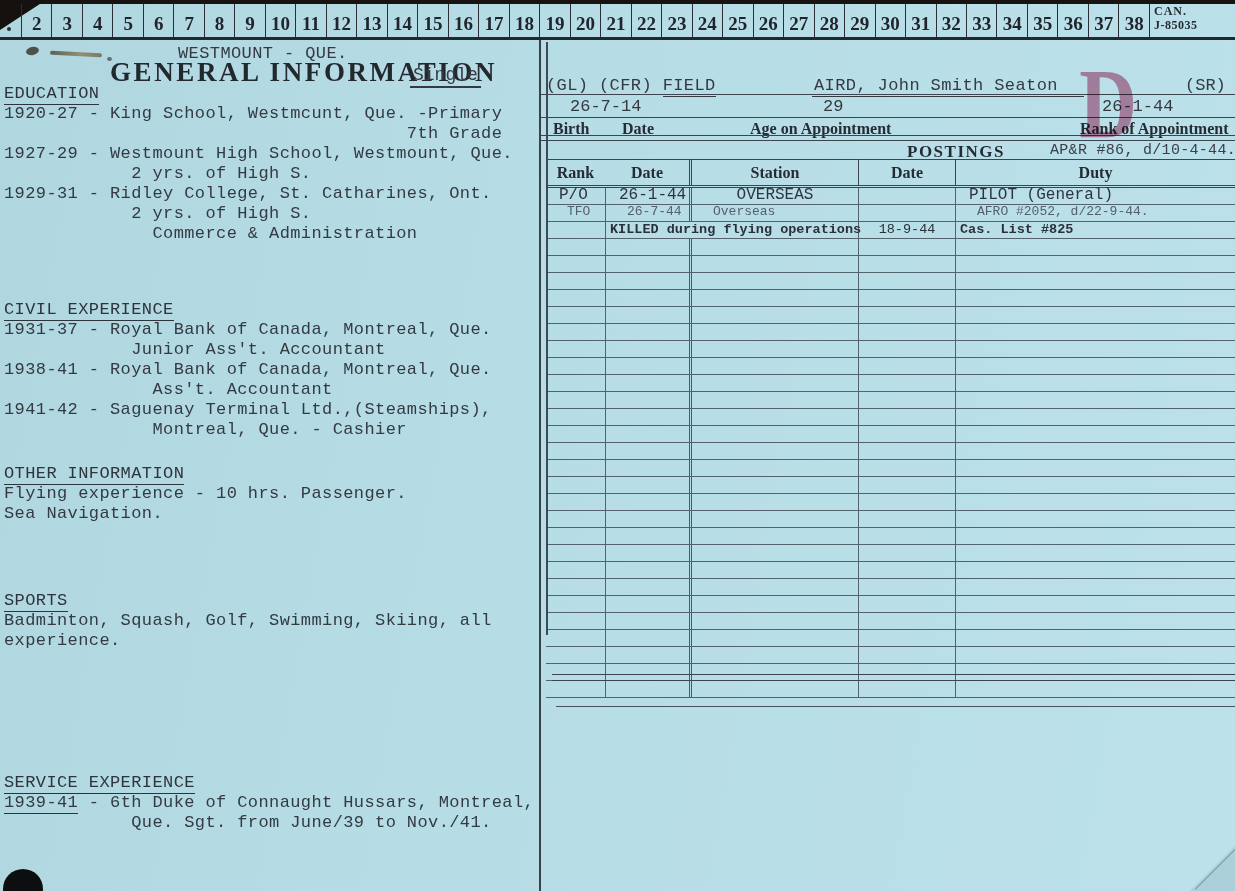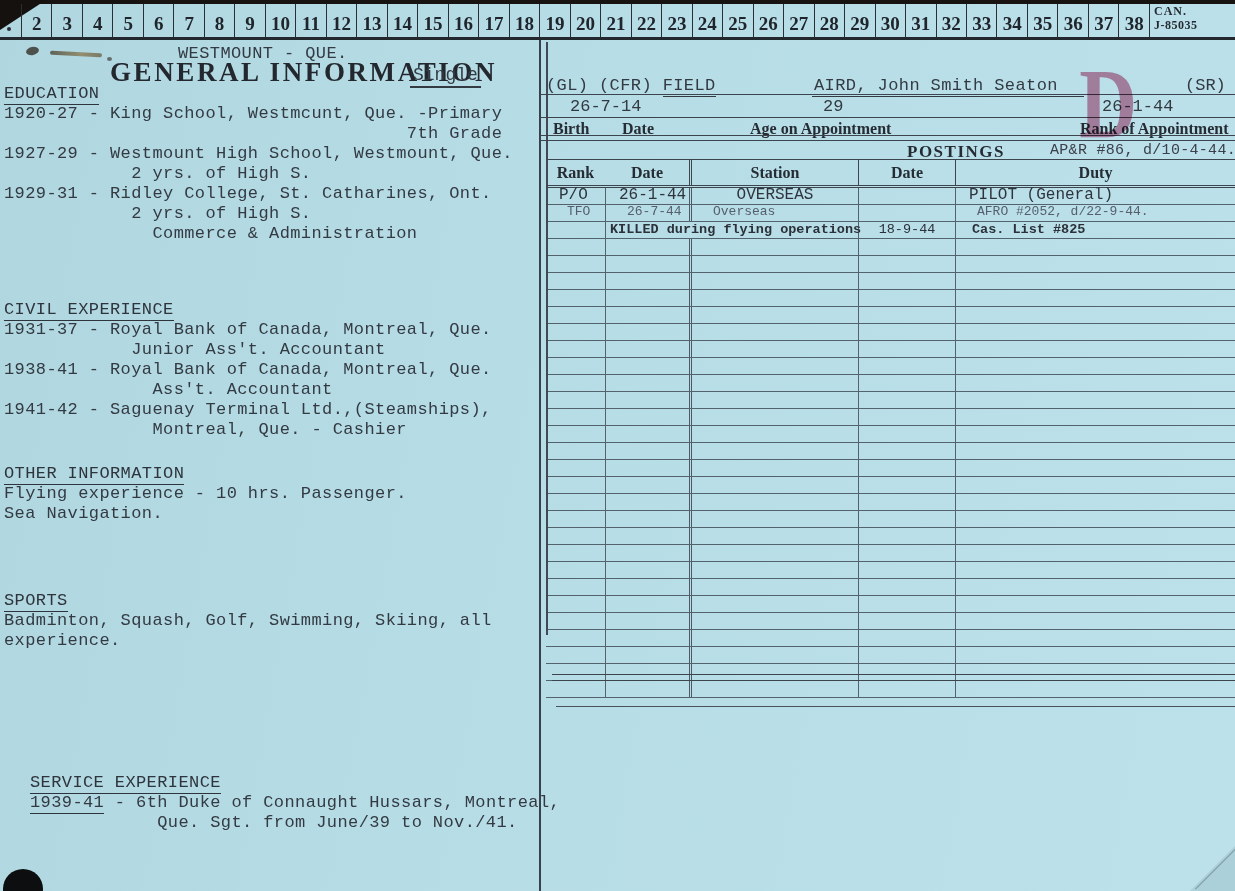--- a/index.html
+++ b/index.html
@@ -51,21 +51,21 @@
   .mono{font-family:"Liberation Mono",monospace;color:#333a42;}
   .left-col{position:absolute;left:0;top:40px;width:540px;height:851px;}
   .location{position:absolute;left:178px;top:4px;font-size:17px;letter-spacing:.4px;}
   .title{position:absolute;left:110px;top:17px;font-family:"Liberation Serif",serif;font-weight:700;
     font-size:27px;letter-spacing:2.6px;color:#23282f;}
   .single{position:absolute;left:410px;top:25px;font-size:18px;border-bottom:2px solid #333a42;padding:0 3px 1px 3px;}
   .section{position:absolute;left:4px;}
   .sec-h{font-size:17px;letter-spacing:.4px;line-height:20px;color:#2e343c;}
   .uline{border-bottom:1.7px solid #2e343c;padding-bottom:1px;}
   .sec-lines .line{white-space:pre;font-size:17px;letter-spacing:.4px;line-height:20px;}
-  .sec-edu{top:44px;} .sec-civ{top:260px;} .sec-oth{top:424px;} .sec-spo{top:551px;} .sec-ser{top:733px;margin-left:26px;}
+  .sec-edu{top:44px;} .sec-civ{top:260px;} .sec-oth{top:424px;} .sec-spo{top:551px;} .sec-ser{top:733px;}
 
   
   .rp{position:absolute;left:540px;top:40px;width:695px;height:851px;margin-top:32px;}
   .rp .t{position:absolute;white-space:pre;}
   .codes{left:6px;top:4px;font-size:17px;letter-spacing:.4px;}
   .field-u{border-bottom:1.7px solid #333a42;padding-bottom:1px;}
   .name{left:272px;top:4px;font-size:17px;letter-spacing:.4px;border-bottom:1.7px solid #333a42;padding:0 26px 1px 2px;}
   .sr{left:645px;top:4px;font-size:17px;}
   .hrule{position:absolute;left:0;background:#3c444e;height:1.2px;width:695px;}
   .r1{top:22px;} .r2{top:45px;}
@@ -96,21 +96,21 @@
     border-bottom:1px solid rgba(58,67,77,.8);}
   .tbody .trow.span-row{grid-template-columns:59px 253px 97px 280px;}
   .trow .c{overflow:visible;white-space:pre;font-family:"Liberation Mono",monospace;}
   .trow .c2{border-left:1px solid rgba(58,67,77,.8);}
   .trow .c3{border-left:3px double rgba(58,67,77,.85);}
   .trow .c4,.trow .c5{border-left:1px solid rgba(58,67,77,.8);}
   .trow.span-row .cs{border-left:1px solid rgba(58,67,77,.8);}
   .trow.r-primary .c{font-size:16px;line-height:15px;color:#2e343c;padding-left:13px;}
   .trow.r-primary .c3{text-align:center;padding-left:0;}
   .trow.r-faint .c{font-size:13px;line-height:14px;color:#555f6b;padding-left:21px;}
-  .trow.r-casualty .c{font-size:13.5px;line-height:15px;font-weight:700;color:#2b3139;padding-left:16px;}
+  .trow.r-casualty .c{font-size:13.5px;line-height:15px;font-weight:700;color:#2b3139;padding-left:4px;}
   .trow.r-casualty .cs{font-size:13.5px;padding-left:4px;}
   .trow.r-casualty .c4{text-align:center;padding-left:0;font-weight:400;}
 
   .after-dbl{position:absolute;left:12px;top:602px;width:683px;height:5px;
     border-top:1.7px solid #3c444e;border-bottom:1.7px solid #3c444e;}
   .after-sng{position:absolute;left:16px;top:634px;width:679px;height:1.4px;background:#49525c;}
 </style>
 </head>
 <body>
 

